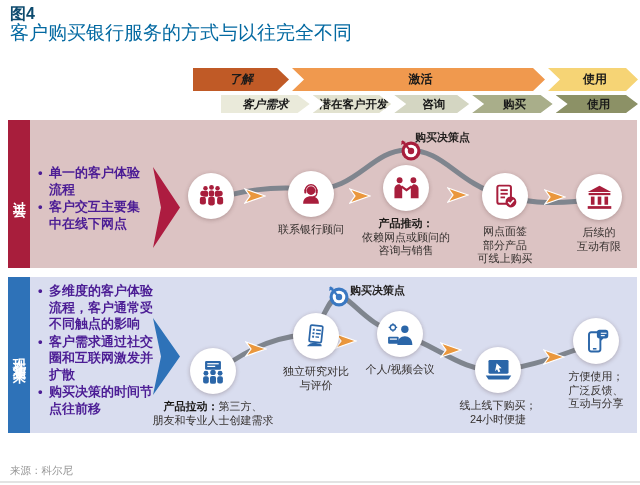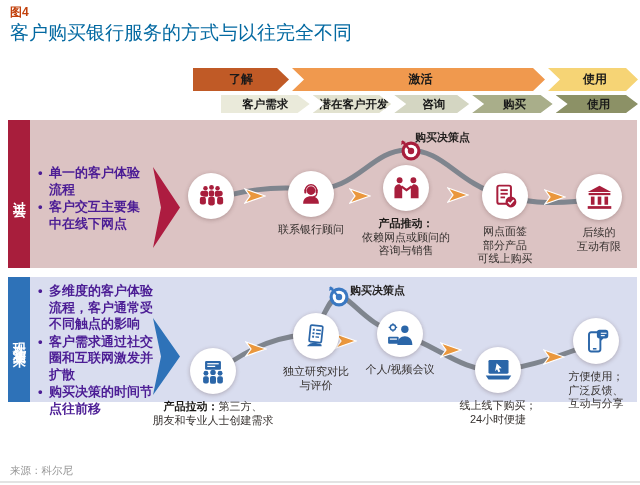--- a/index.html
+++ b/index.html
@@ -1,46 +1,46 @@
 <!DOCTYPE html>
 <html><head>
 <meta charset="utf-8">
 <style>
   html,body{margin:0;padding:0;background:#fff;}
   #canvas{position:relative;width:640px;height:485px;background:#fff;overflow:hidden;
           font-family:"Liberation Sans",sans-serif;}
   .abs{position:absolute;}
 
   
-  #fig-tag{left:10px;top:4px;font-size:12px;font-weight:700;color:#c2410c;}
+  #fig-tag{left:10px;top:4px;font-size:16px;font-weight:700;color:#0c4a6e;}
   #fig-title{left:10px;top:20px;font-size:19px;font-weight:400;color:#0369a1;}
 
   
   .stage-row{display:flex;gap:3px;}
   #stage-top{left:193px;top:68px;width:445px;height:23px;}
   #stage-bottom{left:193px;top:95px;width:445px;height:18px;}
   .chev{display:flex;align-items:center;justify-content:center;height:100%;
         font-size:12px;font-weight:700;color:#191919;
         clip-path:polygon(0 0,calc(100% - 12px) 0,100% 50%,calc(100% - 12px) 100%,0 100%,12px 50%);
         padding-left:4px;box-sizing:border-box;}
-  .chev.first{clip-path:polygon(0 0,calc(100% - 12px) 0,100% 50%,calc(100% - 12px) 100%,0 100%);padding-left:0;}
+  .chev.first{clip-path:polygon(0 0,calc(100% - 12px) 0,100% 50%,calc(100% - 12px) 100%,0 100%);padding-left:0;font-style:italic;}
   #stage-bottom .chev{font-size:11.5px;}
   .ct1{background:#c05a26;width:96px;}
   .ct2{background:#f0994e;width:253px;}
   .ct3{background:#f6d475;width:90px;}
   .cb1{background:#eaeada;width:95px;margin-left:28px;}
   .cb2{background:#e2e2cf;width:84px;}
   .cb3{background:#d4d6c2;width:80px;}
   .cb4{background:#a9ae8a;width:86px;}
   .cb5{background:#8c9166;width:88px;}
 
   
   .band{position:absolute;left:8px;width:629px;}
   .band.past{top:120px;height:148px;background:#dcc3c3;}
-  .band.future{top:277px;height:125px;background:#d9ddef;}
+  .band.future{top:277px;height:156px;background:#d9ddef;}
   .band-tab{position:absolute;left:0;top:0;bottom:0;width:22px;display:flex;
             align-items:center;justify-content:center;}
   .past .band-tab{background:#a81e3c;}
   .future .band-tab{background:#2e72b8;}
   .band-tab span{writing-mode:vertical-rl;text-orientation:upright;color:#fff;
                  font-weight:700;font-size:13px;letter-spacing:3px;}
 
   .bullets{position:absolute;list-style:none;margin:0;padding:0;
            font-size:13px;font-weight:600;line-height:16.5px;color:#4c1d95;}
   .past .bullets{left:30px;top:45px;width:104px;}

